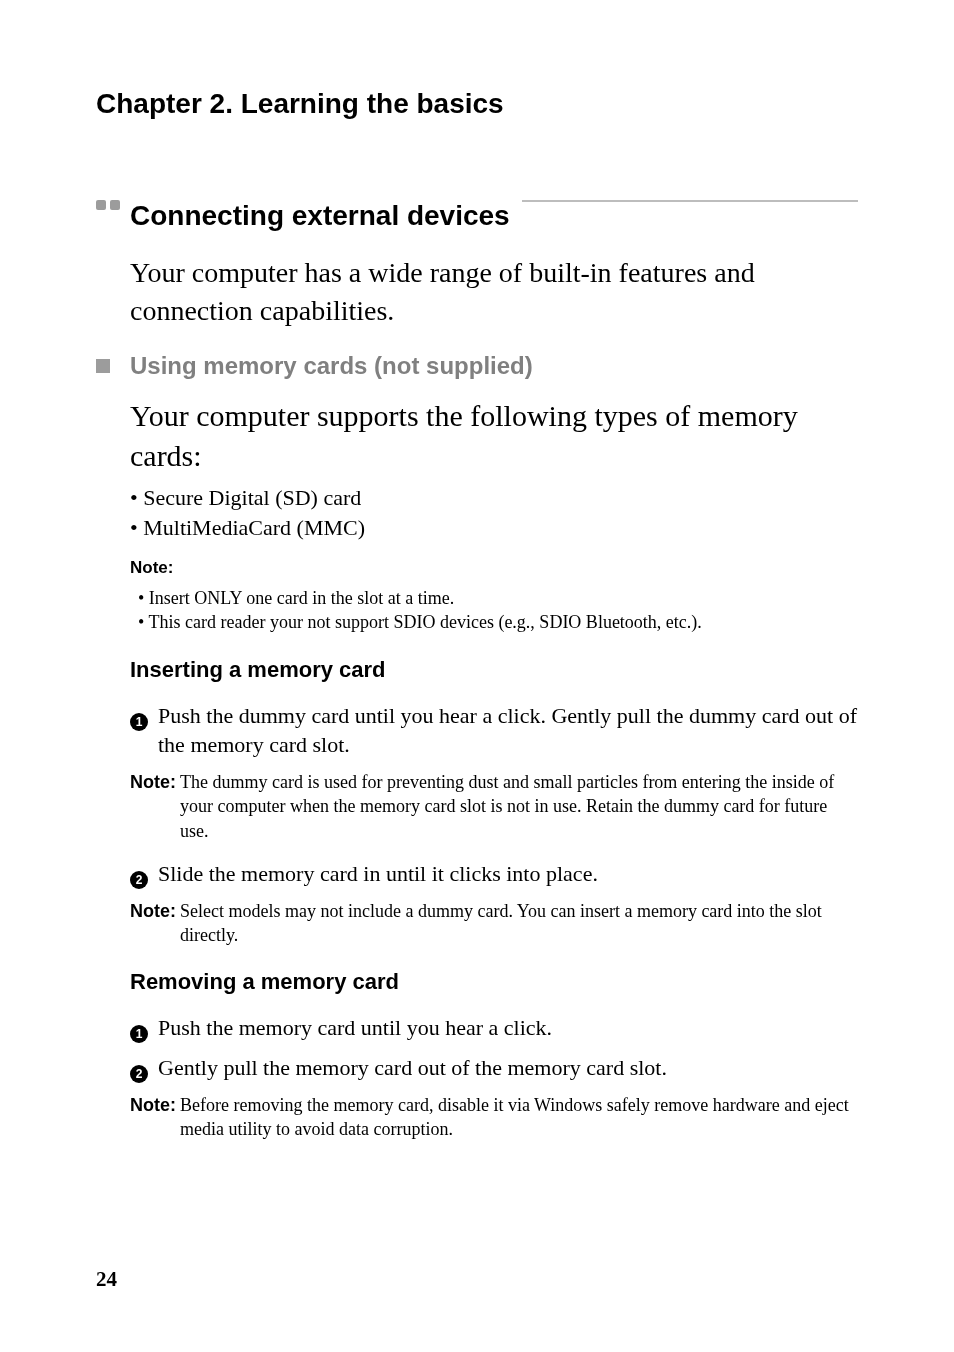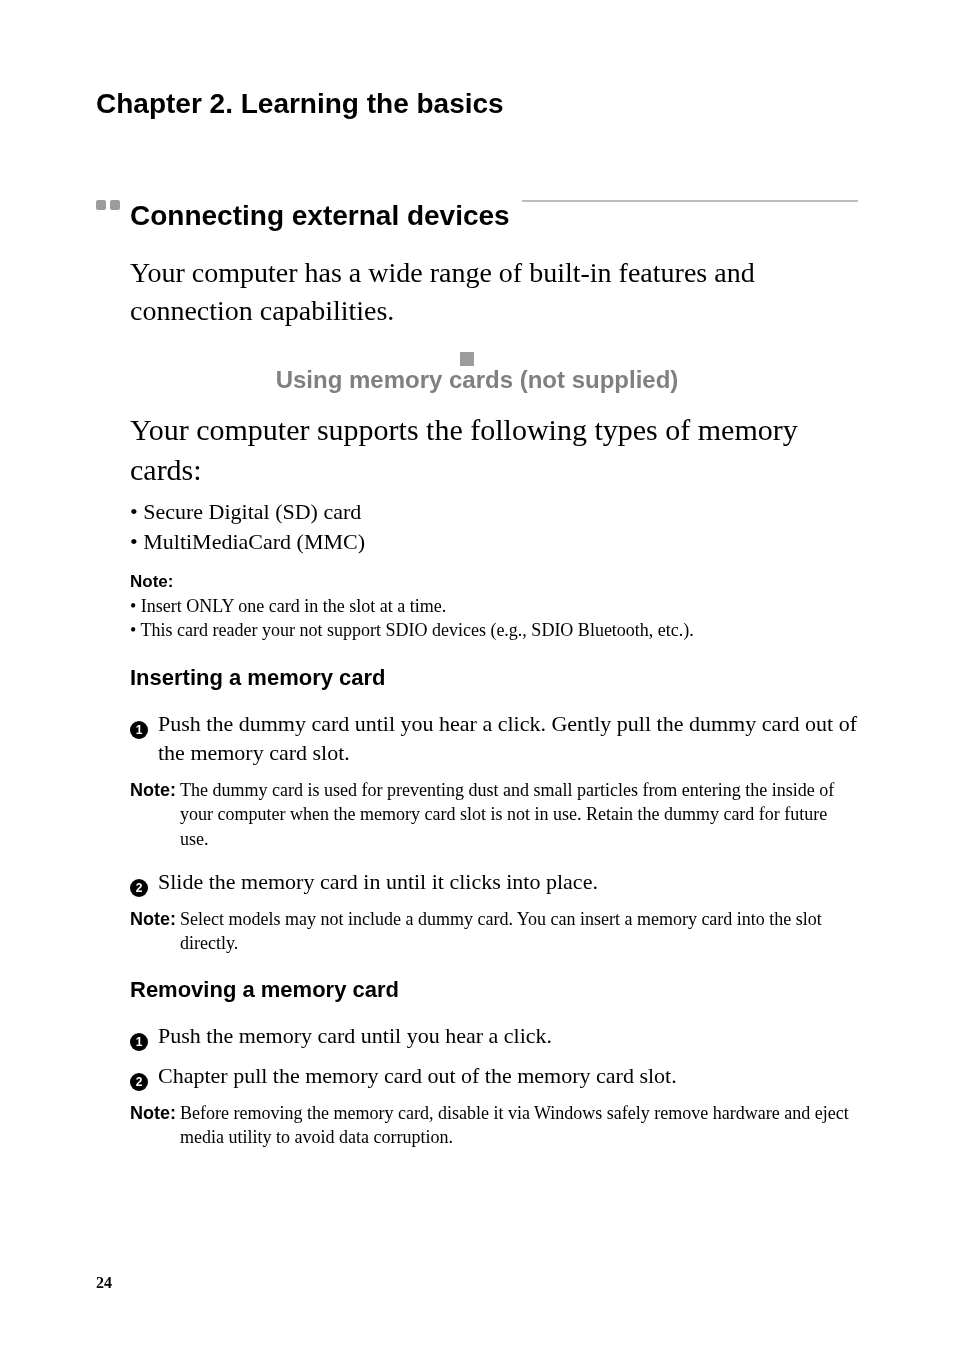--- a/index.html
+++ b/index.html
@@ -53,21 +53,20 @@
   }
   .intro {
     font-size: 28px;
     line-height: 1.35;
     margin: 0 0 22px 34px;
   }
   .subsection-row {
     display: flex;
     align-items: center;
     margin-bottom: 16px;
-    flex-direction: column;
   }
   .sub-bullet {
     width: 14px;
     height: 14px;
     background: #9c9c9c;
     margin-right: 20px;
   }
   .subsection-title {
     font-family: Arial, Helvetica, sans-serif;
     font-weight: bold;
@@ -94,21 +93,21 @@
   .note-block {
     margin: 0 0 22px 34px;
   }
   .note-label {
     font-family: Arial, Helvetica, sans-serif;
     font-weight: bold;
     font-size: 17px;
     margin-bottom: 2px;
   }
   .note-ul {
-    margin: 0;
+    margin: 8px;
     padding: 0;
     list-style: none;
   }
   .note-ul li {
     font-size: 18px;
     line-height: 1.35;
   }
   .note-ul li::before {
     content: "• ";
   }
@@ -158,21 +157,21 @@
   }
   .inline-note-text {
     flex: 1;
   }
   .page-number {
     position: absolute;
     bottom: 60px;
     left: 96px;
     font-family: "Palatino Linotype", Palatino, Georgia, serif;
     font-weight: bold;
-    font-size: 16px;
+    font-size: 21px;
   }
 </style>
 </head>
 <body>
 
 <div class="page">
 
   <div class="chapter-header">Chapter 2. Learning the basics</div>
 
   <div class="section-row">
@@ -237,21 +236,21 @@
     <span class="step-num">
       <span class="circle-num">1</span>
     </span>
     <span class="step-text">Push the memory card until you hear a click.</span>
   </div>
 
   <div class="step-row">
     <span class="step-num">
       <span class="circle-num">2</span>
     </span>
-    <span class="step-text">Chapter pull the memory card out of the memory card slot.</span>
+    <span class="step-text">Gently pull the memory card out of the memory card slot.</span>
   </div>
 
   <div class="inline-note">
     <span class="inline-note-label">Note:</span>
     <span class="inline-note-text">Before removing the memory card, disable it via Windows safely remove hardware and eject media utility to avoid data corruption.</span>
   </div>
 
   <div class="page-number">24</div>
 
 </div>

